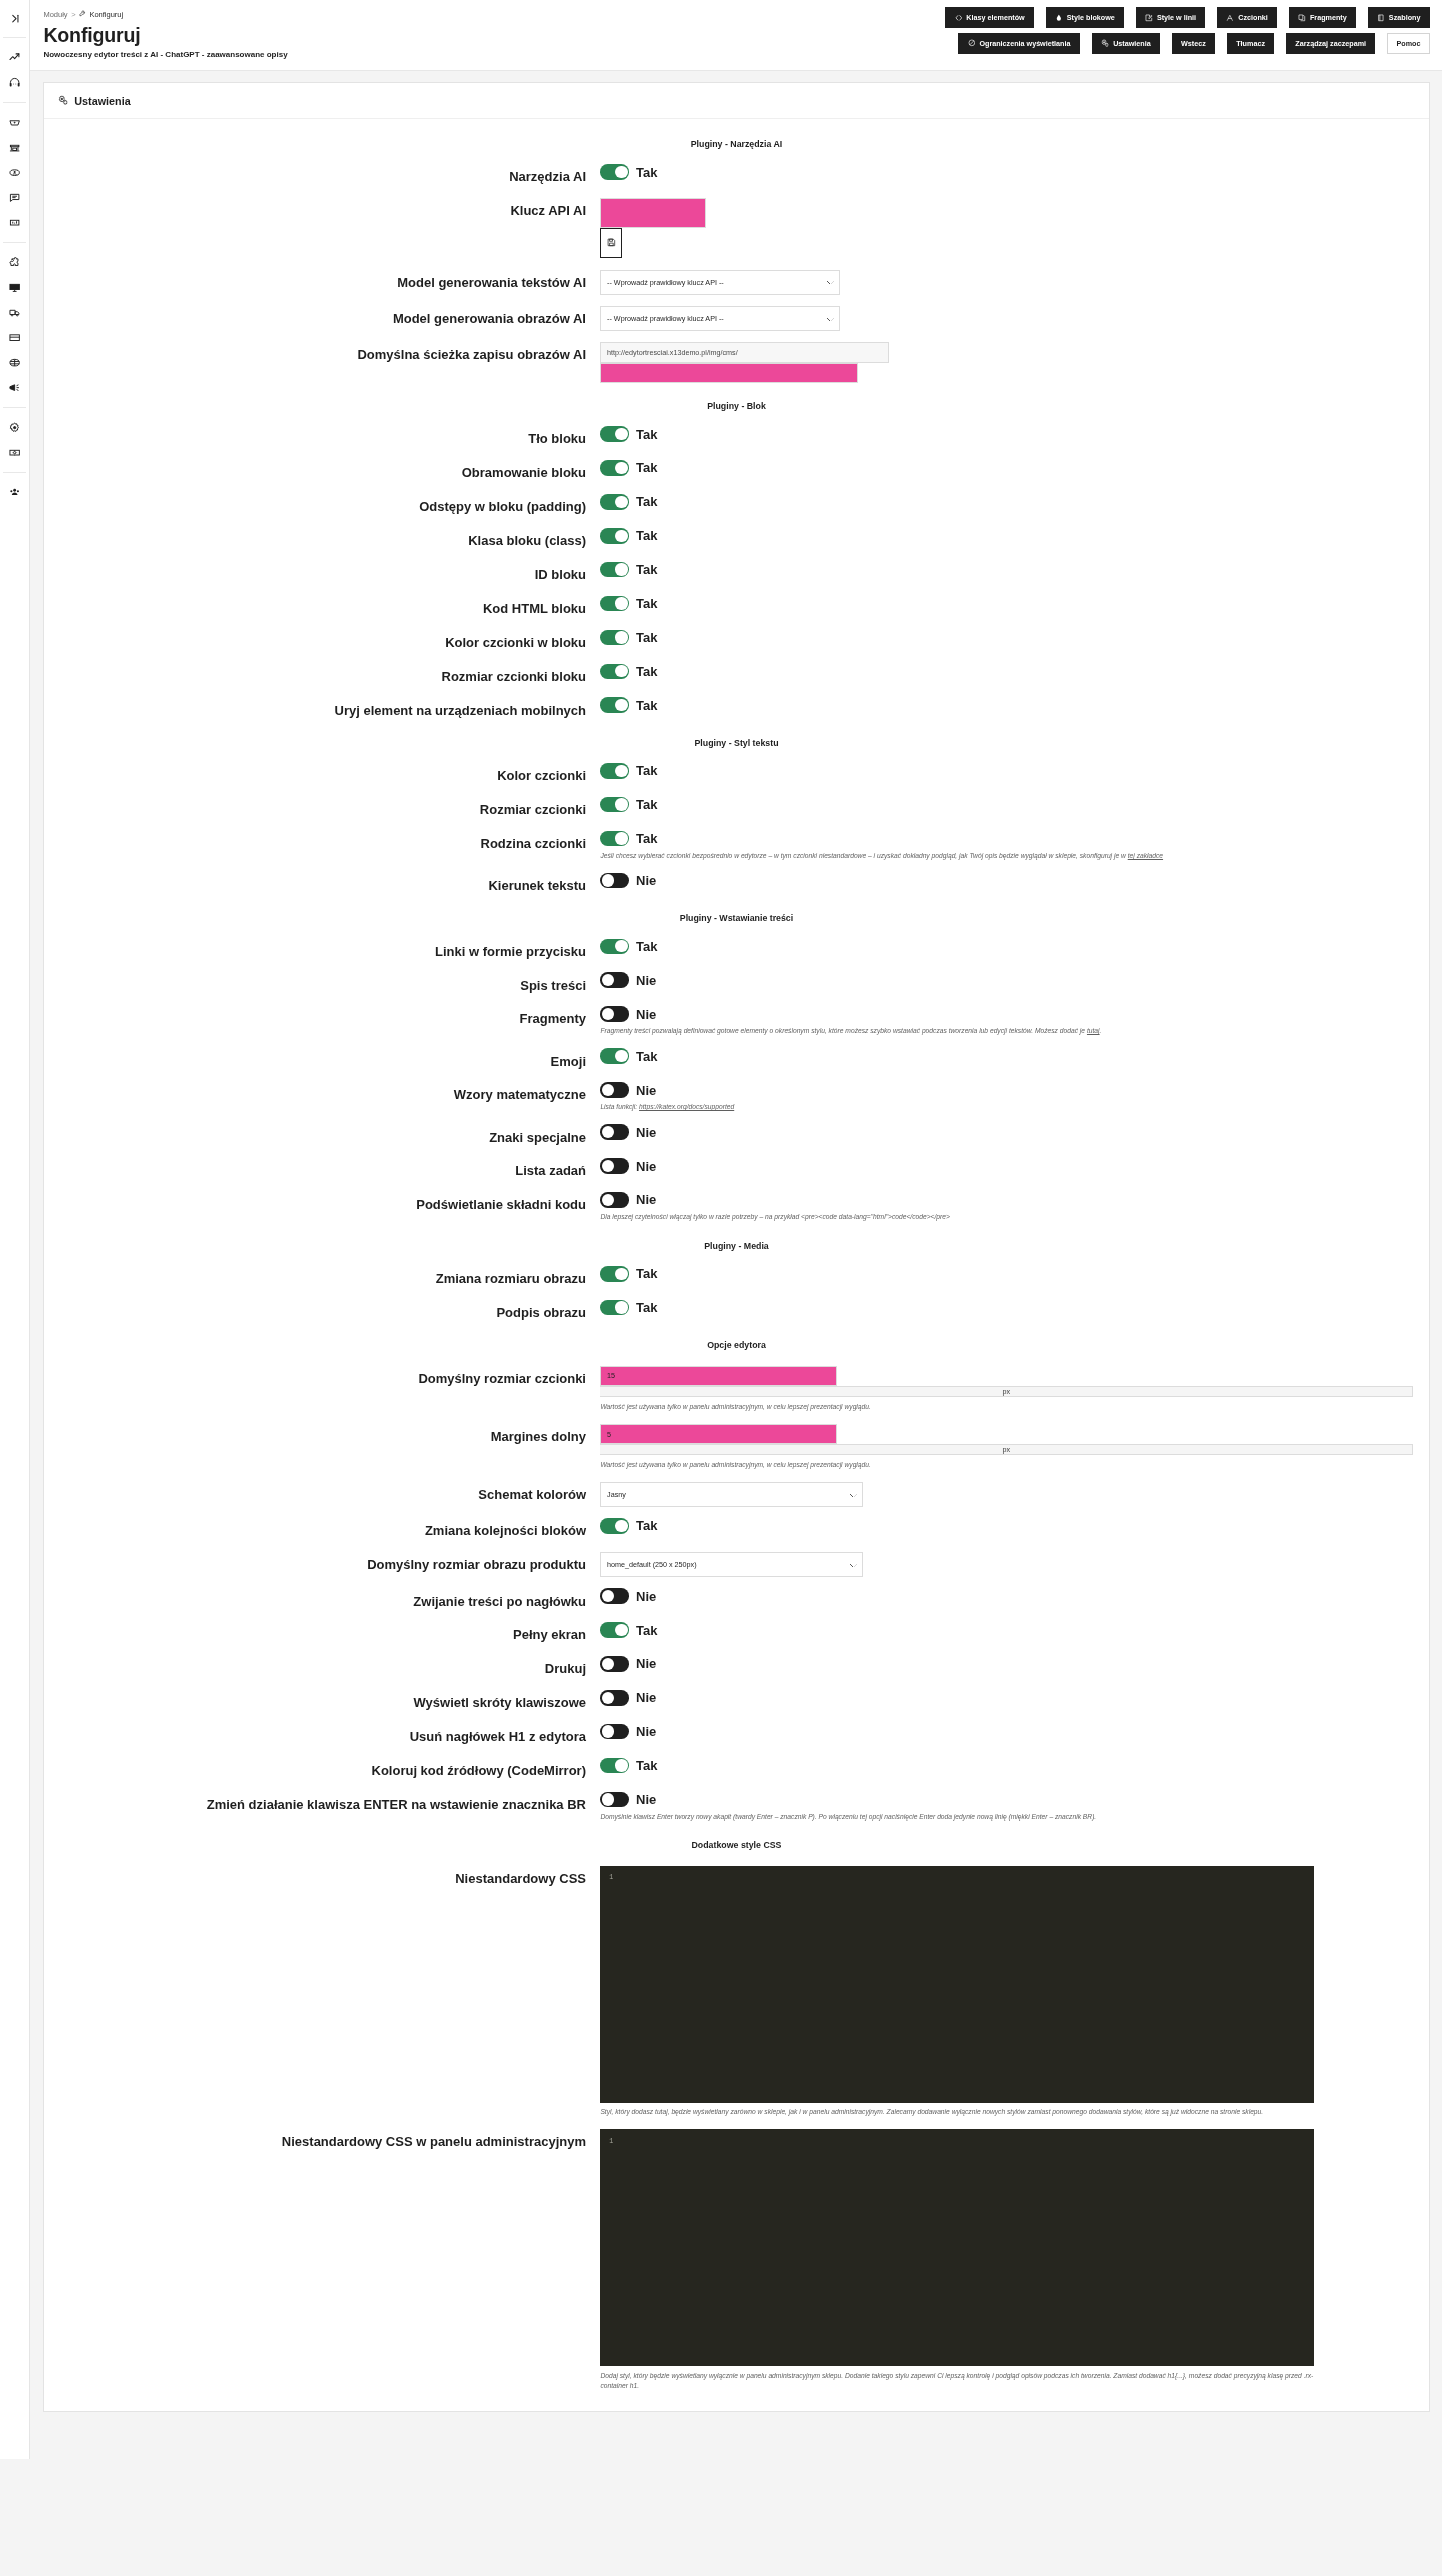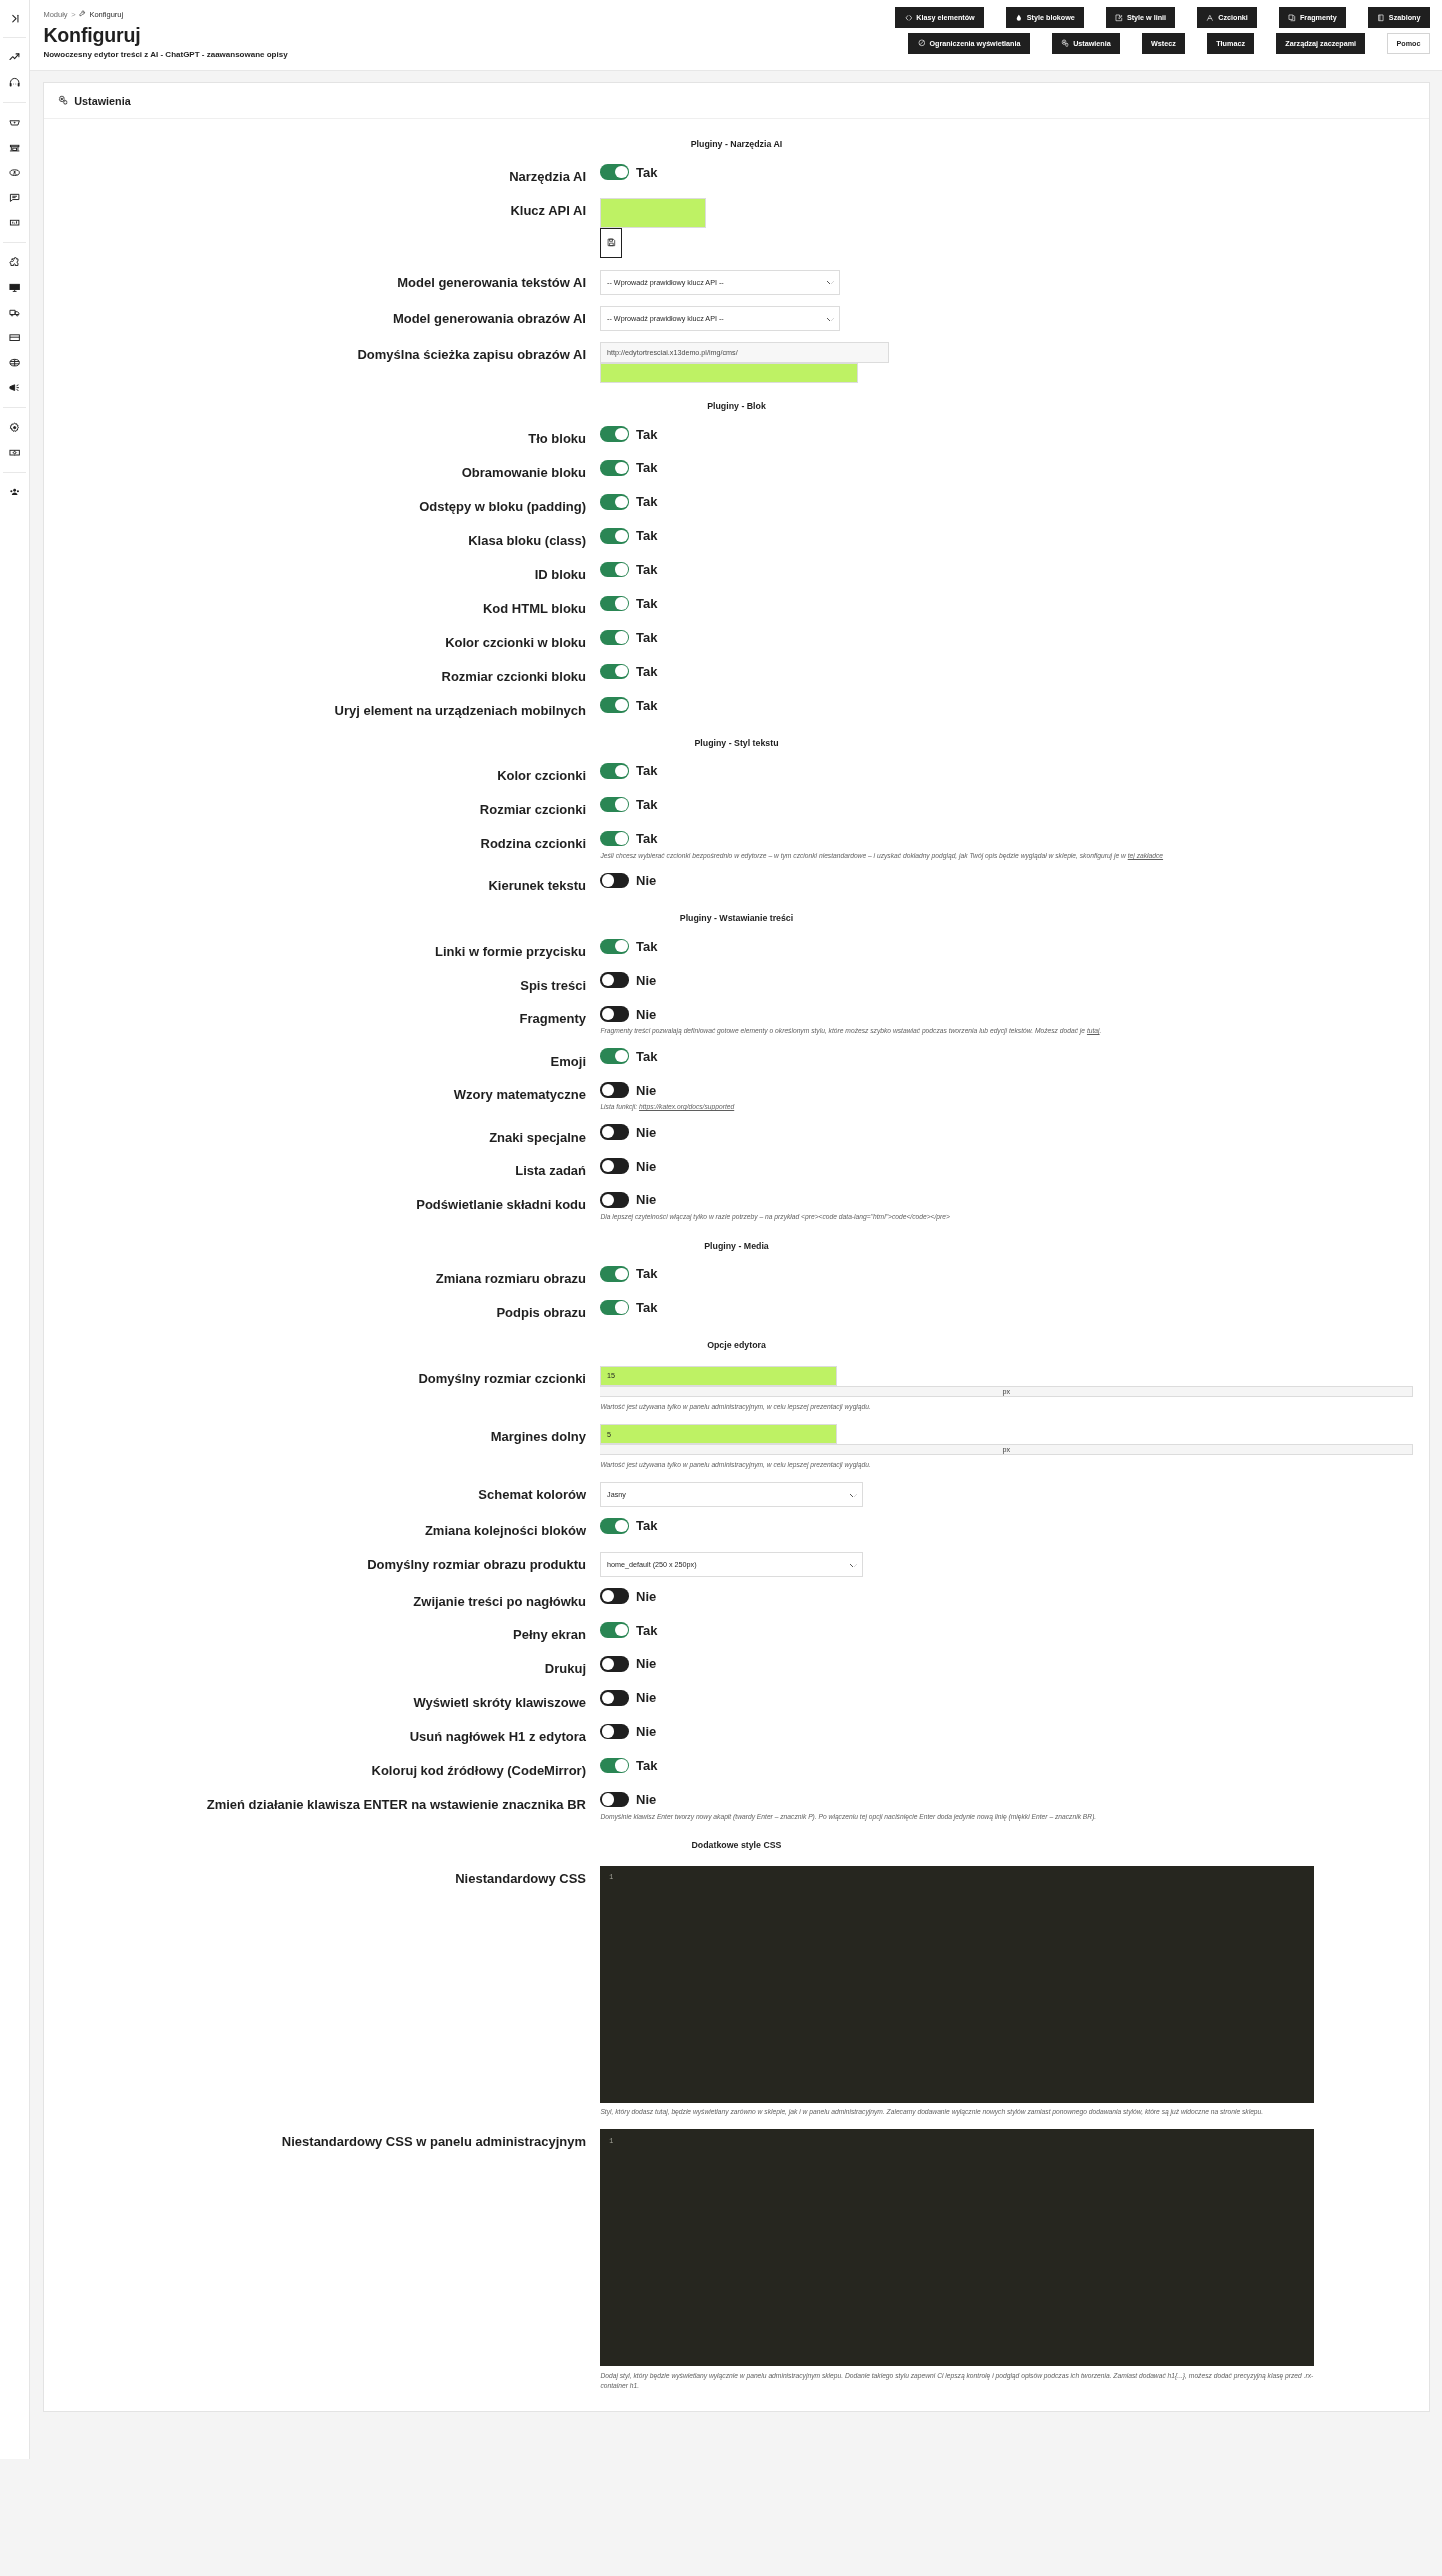--- a/index.html
+++ b/index.html
@@ -53,21 +53,21 @@
     display: flex; align-items: center; gap: 3.6px;
     margin-bottom: 5.2px;
   }
   .breadcrumb .bc-link { color: #6b6b6b; text-decoration: none; cursor: pointer; }
   .breadcrumb .bc-sep { color: #9a9a9a; }
   .breadcrumb .bc-cur { color: #2b2b2b; display: inline-flex; align-items: center; gap: 3.1px; }
   .page-title { font-size: 19.6px; font-weight: 700; letter-spacing: -0.2px; line-height: 1.05; }
   .page-sub { font-size: 8px; font-weight: 700; margin-top: 4.6px; color: #1f1f1f; }
 
   .tb-right { display: flex; flex-direction: column; align-items: flex-end; gap: 4.6px; }
-  .tb-row { display: flex; gap: 22px; }
+  .tb-row { display: flex; gap: 12px; }
   .btn {
     background: #1f1f1f; color: #fff;
     border: 0.5px solid #1f1f1f;
     font-size: 7.2px; font-weight: 700;
     padding: 0 8.2px;
     height: 21px;
     display: inline-flex; align-items: center; gap: 4.1px;
     cursor: pointer;
     white-space: nowrap;
     font-family: "Liberation Sans", sans-serif;
@@ -142,21 +142,21 @@
     margin-top: 4.6px;
     max-width: 732px;
   }
   .hint a { color: #5f5f5f; text-decoration: underline; cursor: pointer; }
 
   
   .input-group { display: flex; align-items: stretch; flex-direction: column; }
   .txt {
     height: 20.6px;
     border: 0.5px solid #dcdcdc;
-    background: #bef264;
+    background: #ec4899;
     font-size: 7.2px;
     padding: 0 5.7px;
     font-family: "Liberation Sans", sans-serif;
     color: #1f1f1f;
     outline: none;
   }
   .txt.w-apikey { width: 106px; height: 30px; }
   .txt.w-num { width: 237px; }
   .txt.w-path { width: 289px; background: #f7f7f7; color: #4a4a4a; }
   .txt.w-path2 { width: 258px; }

